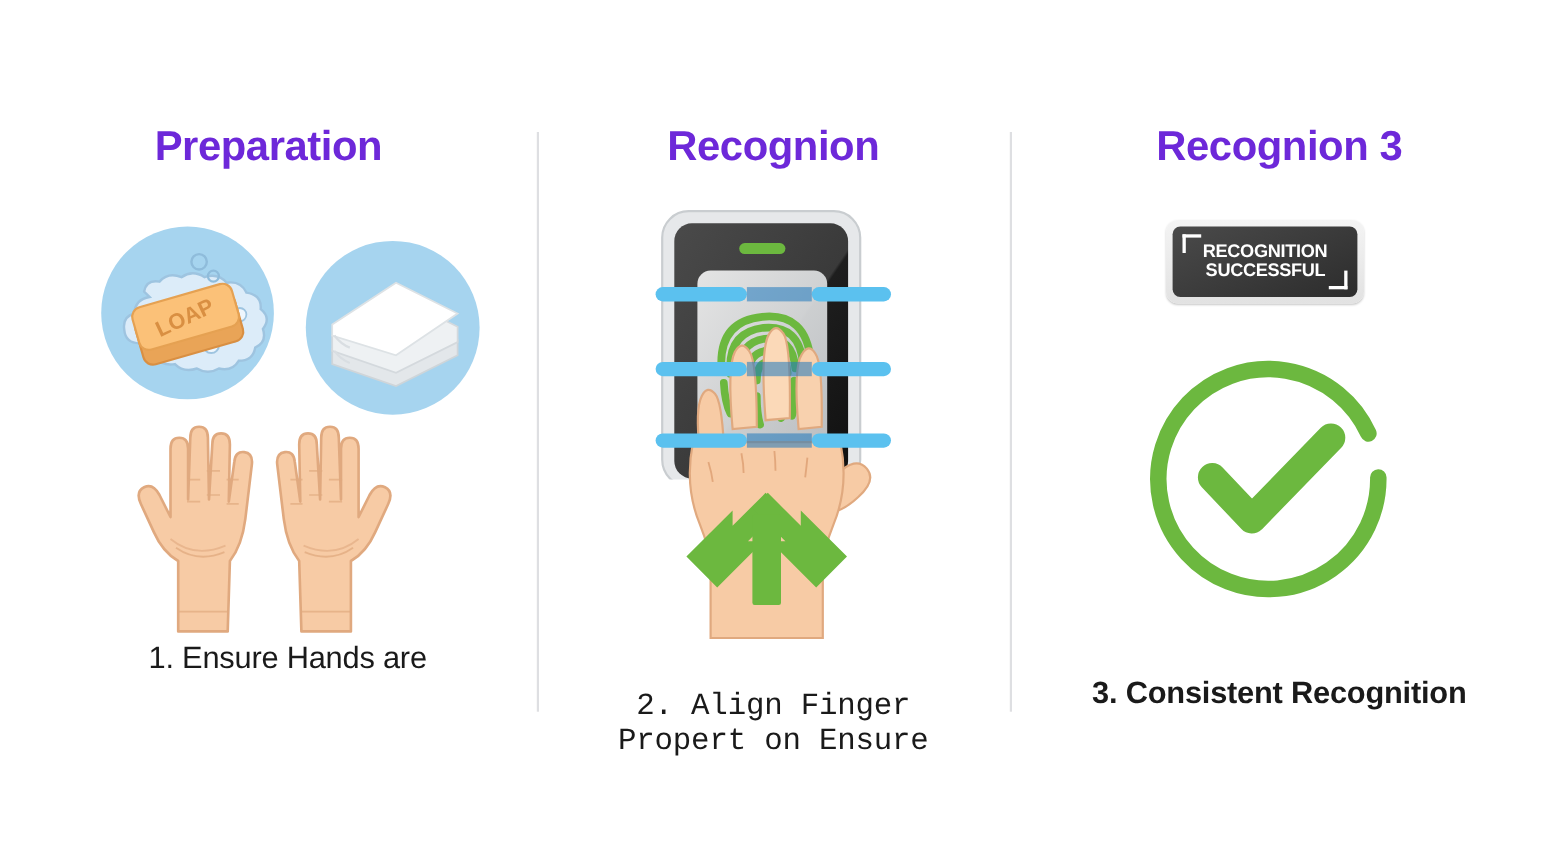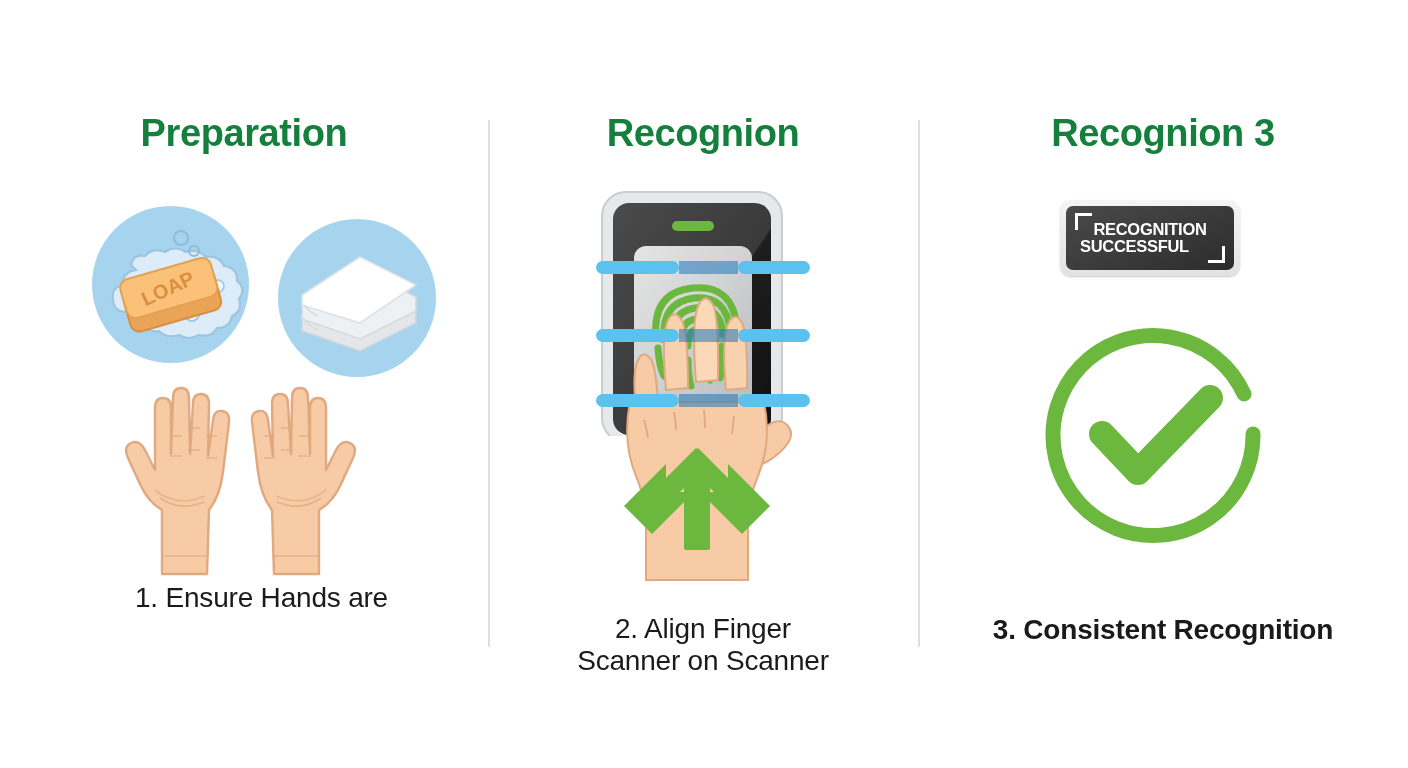--- a/index.html
+++ b/index.html
@@ -40,38 +40,38 @@
   .panel.p3 { left: 918px;  width: 490px; }
 
   .panel-title {
     position: absolute;
     left: 0;
     width: 100%;
     top: 112px;
     text-align: center;
     font-size: 38px;
     font-weight: bold;
-    color: #15803d;
+    color: #6d28d9;
     letter-spacing: -0.4px;
     white-space: nowrap;
   }
 
   .panel-caption {
     position: absolute;
     left: 0;
     width: 100%;
     text-align: center;
     font-size: 28px;
     font-weight: 400;
     color: #1a1a1a;
     line-height: 1.16;
     letter-spacing: -0.2px;
   }
   .panel.p1 .panel-caption { top: 582px; padding-left: 35px; }
-  .panel.p2 .panel-caption { top: 613px; }
+  .panel.p2 .panel-caption { top: 627px; font-family: Liberation Mono, monospace; }
   .panel.p3 .panel-caption { top: 614px; font-weight: bold; }
   .cap-line { display: block; }
 
   
   .circle-icon {
     position: absolute;
     border-radius: 50%;
     background: #a6d4ef;
   }
   .circle-soap  { left: 92px;  top: 206px; width: 157px; height: 157px; }
@@ -157,21 +157,21 @@
   .badge-text {
     color: #ffffff;
     font-size: 16.5px;
     font-weight: bold;
     line-height: 1.06;
     letter-spacing: -0.3px;
     text-align: center;
     white-space: nowrap;
     z-index: 2;
   }
-  .badge-text.l2 { align-self: flex-start; margin-left: 14px; }
+  .badge-text.l2 { align-self: flex-start; margin-left: 30px; }
   .bracket {
     position: absolute;
     width: 17px;
     height: 17px;
     z-index: 1;
   }
   .bracket.tl { left: 9px;  top: 7px;  border-left: 3px solid #fff; border-top: 3px solid #fff; }
   .bracket.br { right: 9px; bottom: 7px; border-right: 3px solid #fff; border-bottom: 3px solid #fff; }
 
   .check-art {
@@ -343,21 +343,21 @@
     <div class="scanline s-mid-l row2"></div>
     <div class="scanline s-mid-r row2"></div>
     <div class="scan-over row2"></div>
 
     <div class="scanline s-left  row3"></div>
     <div class="scanline s-right row3"></div>
     <div class="scan-over row3"></div>
 
     <div class="panel-caption">
       <span class="cap-line">2. Align Finger</span>
-      <span class="cap-line">Scanner on Scanner</span>
+      <span class="cap-line">Propert on Ensure</span>
     </div>
   </div>
 
   <div class="panel p3">
 
     <div class="panel-title">Recognion 3</div>
 
     <div class="badge">
       <div class="badge-inner">
         <span class="bracket tl"></span>

